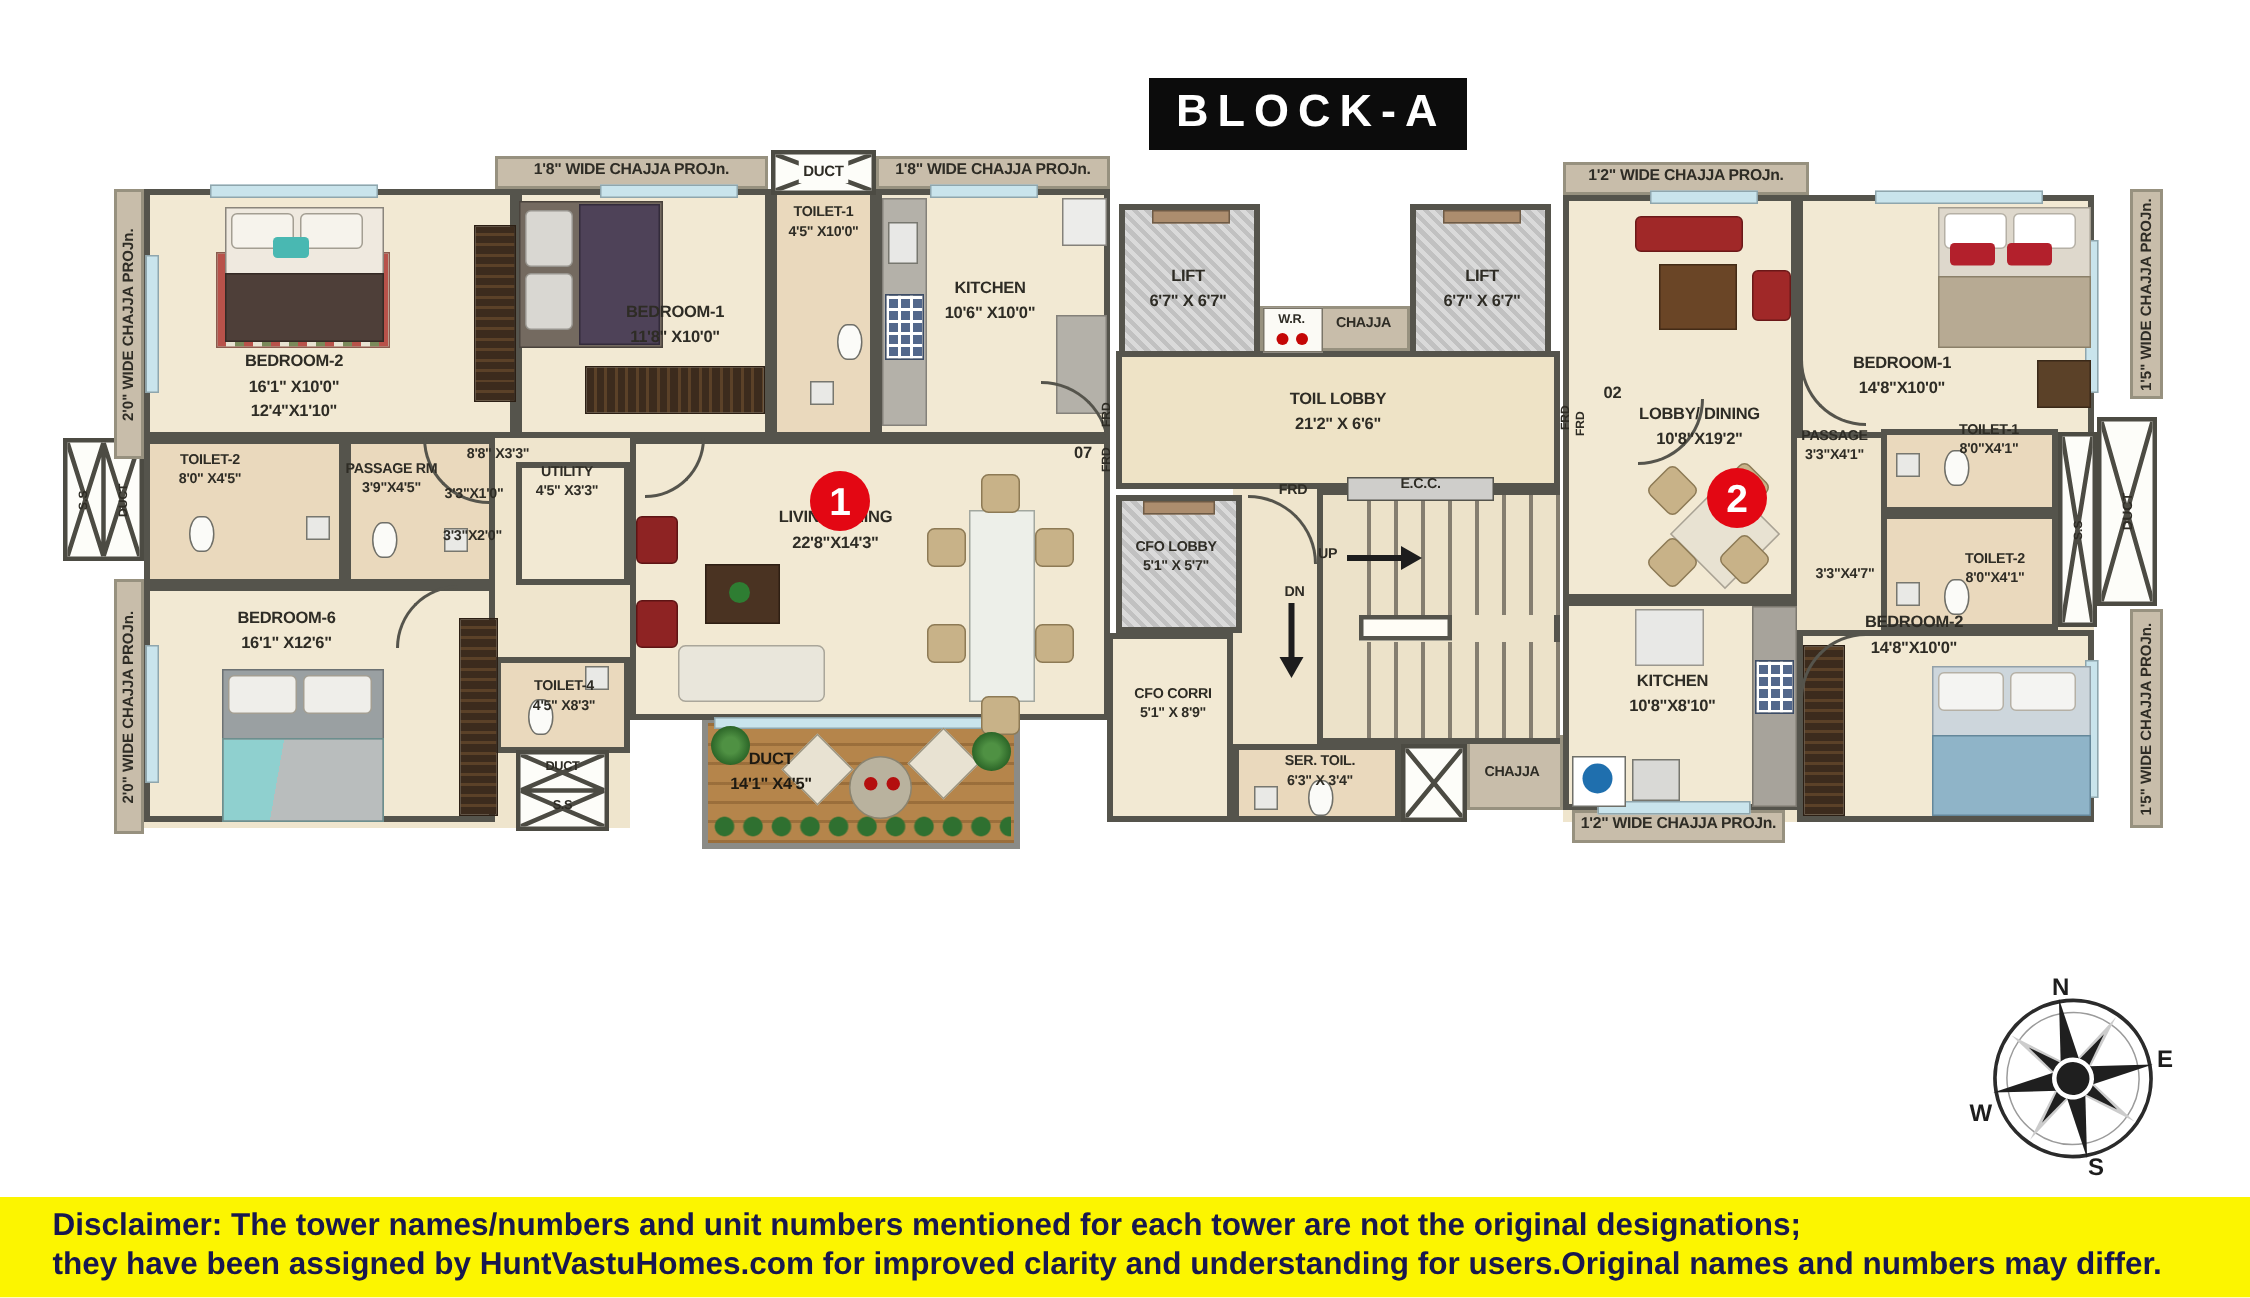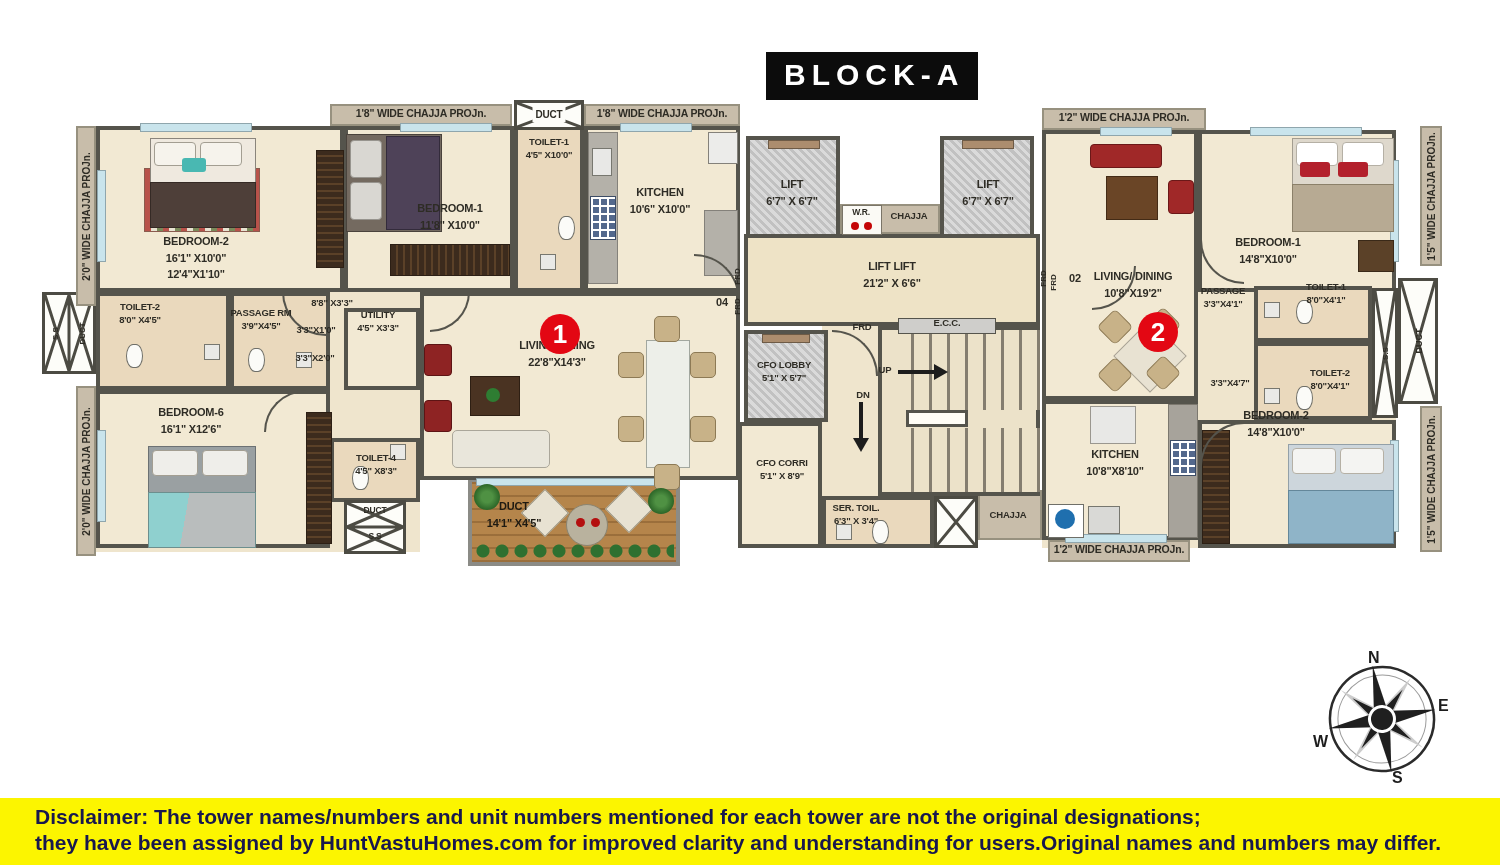--- a/index.html
+++ b/index.html
@@ -361,21 +361,21 @@
 <div class="rl" style="left:557px;top:337px">
   <span>LIVING/DINING</span>
     <span>22'8"X14'3"</span>
 </div>
 <div class="rl" style="left:514px;top:498px;z-index:31">
   <span style="color:#1e1a12">DUCT</span>
     <span style="color:#1e1a12">14'1" X4'5"</span>
 </div>
 <div class="badge" style="left:540px;top:314px"><span>1</span></div>
 <div class="rl" style="left:722px;top:294px">
-    <span>04</span>
+    <span>07</span>
   </div>
 <div class="vwrap xs" style="left:730px;top:292px;width:14px;height:28px">
     <span>FRD</span>
   </div>
 <div class="vwrap xs" style="left:730px;top:262px;width:14px;height:28px">
     <span>FRD</span>
   </div>
 
 <div class="rl" style="left:792px;top:176px">
   <span>LIFT</span>
@@ -385,21 +385,21 @@
   <span>LIFT</span>
     <span>6'7" X 6'7"</span>
 </div>
 <div class="rl xs" style="left:861px;top:207px;z-index:31">
     <span>W.R.</span>
   </div>
 <div class="rl sm" style="left:909px;top:209px">
     <span>CHAJJA</span>
   </div>
 <div class="rl" style="left:892px;top:258px">
-  <span>LIFT LIFT</span>
+  <span>TOIL LOBBY</span>
     <span>21'2" X 6'6"</span>
 </div>
 <div class="rl sm" style="left:862px;top:320px">
     <span>FRD</span>
   </div>
 <div class="rl sm" style="left:947px;top:316px;z-index:31">
     <span>E.C.C.</span>
   </div>
 <div class="vwrap xs" style="left:1036px;top:264px;width:14px;height:28px">
     <span>FRD</span>
@@ -411,36 +411,36 @@
     <span>DN</span>
   </div>
 <div class="rl sm" style="left:784px;top:358px">
   <span>CFO LOBBY</span>
     <span>5'1" X 5'7"</span>
 </div>
 <div class="rl sm" style="left:782px;top:456px">
   <span>CFO CORRI</span>
     <span>5'1" X 8'9"</span>
 </div>
-<div class="rl sm" style="left:856px;top:501px">
+<div class="rl sm" style="left:880px;top:501px">
   <span>SER. TOIL.</span>
     <span>6'3" X 3'4"</span>
 </div>
 <div class="rl sm" style="left:1008px;top:508px">
     <span>CHAJJA</span>
   </div>
 
 <div class="vwrap xs" style="left:1046px;top:268px;width:14px;height:28px">
     <span>FRD</span>
   </div>
-<div class="rl" style="left:1075px;top:270px">
+<div class="rl" style="left:1075px;top:254px">
     <span>02</span>
   </div>
 <div class="rl" style="left:1133px;top:268px">
-  <span>LIVING/ DINING</span>
+  <span>LOBBY/ DINING</span>
     <span>10'8"X19'2"</span>
 </div>
 <div class="badge" style="left:1138px;top:312px"><span>2</span></div>
 <div class="rl" style="left:1268px;top:234px">
   <span>BEDROOM-1</span>
     <span>14'8"X10'0"</span>
 </div>
 <div class="rl sm" style="left:1223px;top:284px">
   <span>PASSAGE</span>
     <span>3'3"X4'1"</span>

